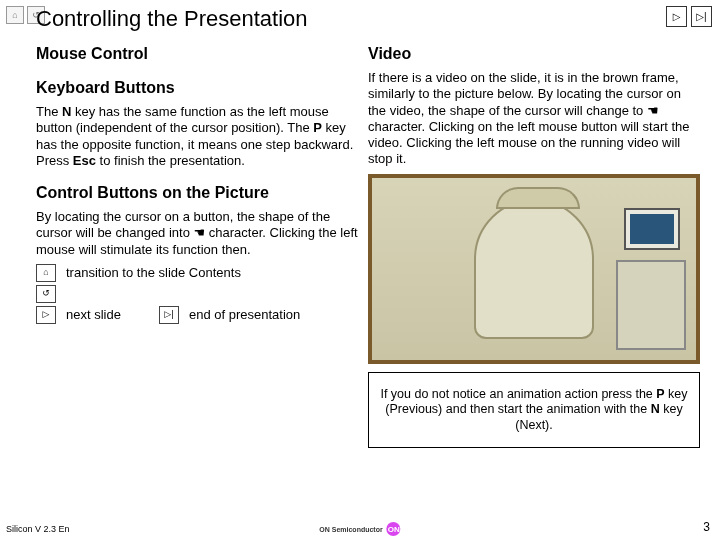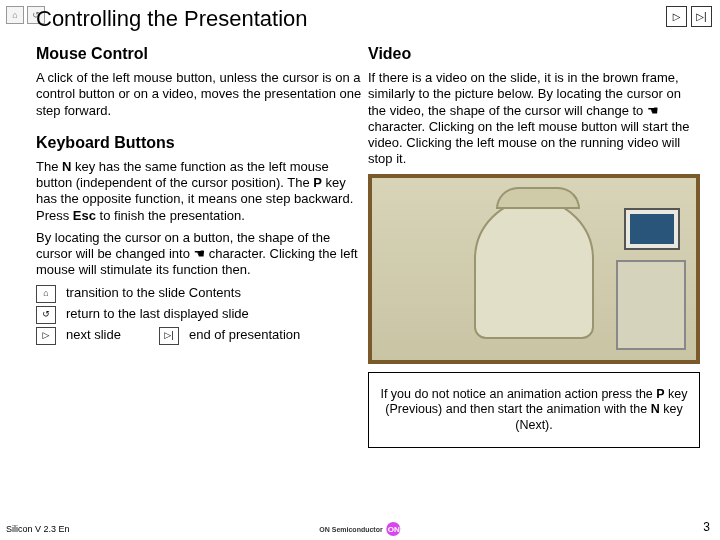--- a/index.html
+++ b/index.html
@@ -114,39 +114,38 @@
 <div class="nav-icons">
   <div class="nav-btn" title="Next">▷</div>
   <div class="nav-btn" title="End">▷|</div>
 </div>
 
 <h1 class="page-title">Controlling the Presentation</h1>
 
 <div class="content">
   <div class="col">
     <h2>Mouse Control</h2>
-    <p>A click of the left mouse button, unless the cursor is on a control button or on a video, moves the presentation one step forward.</p>
 
     <h3>Keyboard Buttons</h3>
     <p>
       <span>The </span><b>N</b><span> key has the same function as the left mouse button (independent of the cursor position). The </span><b>P</b><span> key has the opposite function, it means one step backward. Press </span><b>Esc</b><span> to finish the presentation.</span>
     </p>
 
+    <h3>Control Buttons on the Picture</h3>
     <p>
       <span>By locating the cursor on a button, the shape of the cursor will be changed into </span><span class="hand">☚</span><span> character. Clicking the left mouse will stimulate its function then.</span>
     </p>
 
     <div class="btn-list">
       <div class="btn-row">
         <span class="btn-mini">⌂</span>
         <span>transition to the slide Contents</span>
       </div>
       <div class="btn-row">
         <span class="btn-mini">↺</span>
-        <span>return to the last displayed slide</span>
       </div>
       <div class="btn-row" style="gap:10px;">
         <span class="btn-mini">▷</span>
         <span>next slide</span>
         <div class="btn-pair" style="margin-left:28px;">
           <span class="btn-mini">▷|</span>
           <span>end of presentation</span>
         </div>
       </div>
     </div>

